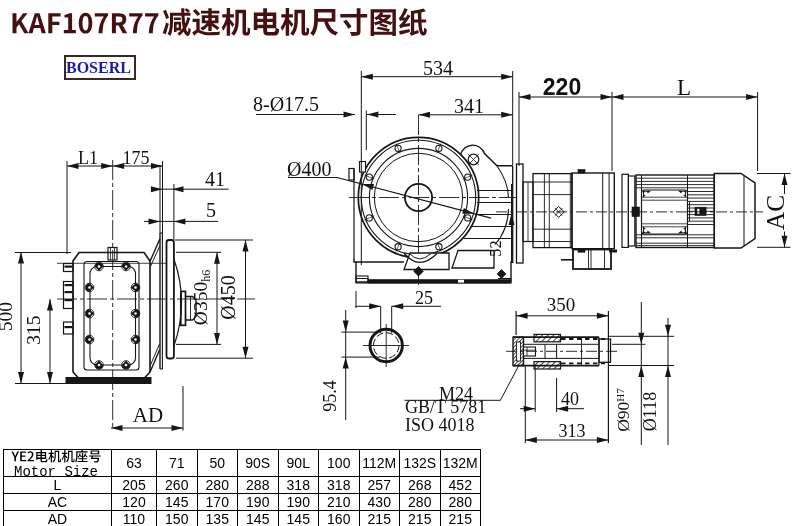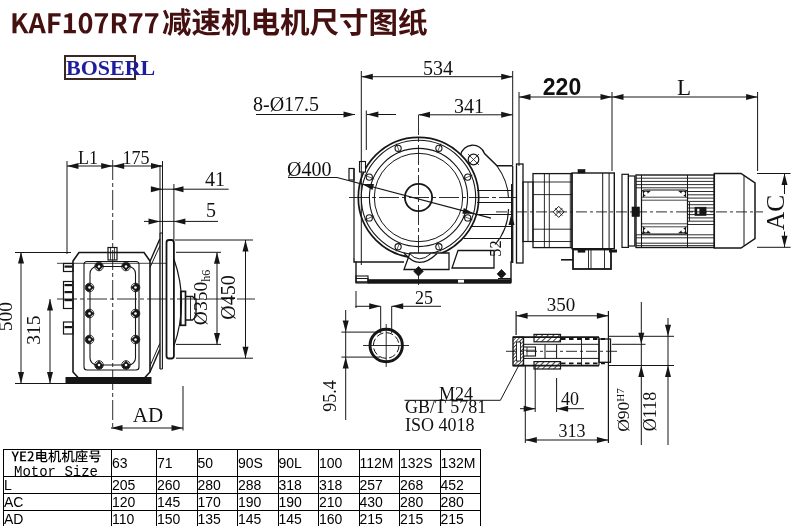--- a/index.html
+++ b/index.html
@@ -1,22 +1,22 @@
 <!DOCTYPE html>
 <html><head><meta charset="utf-8">
 <style>
 html,body{margin:0;padding:0;background:#fff}
 #page{position:relative;width:800px;height:526px;background:#fff;overflow:hidden;
   font-family:"Liberation Sans",sans-serif}
 #boserl{position:absolute;left:64px;top:55px;width:68px;height:21px;border:2px solid #3c2823;
   background:#fdfdfd;color:#1c1c9c;font-family:"Liberation Serif",serif;font-weight:bold;
-  font-size:22px;line-height:21px;text-align:center;letter-spacing:0px}
+  font-size:16px;line-height:21px;text-align:left;letter-spacing:0px}
 table{position:absolute;left:3px;top:449px;border-collapse:collapse;table-layout:fixed;
   font-size:14px;color:#000}
-td{border:1.4px solid #000;text-align:left;padding:0;overflow:hidden;white-space:nowrap}
+td{border:1.4px solid #000;text-align:center;padding:0;overflow:hidden;white-space:nowrap}
 .hd{height:27px}.dr{height:14px}
 #mot{position:absolute;left:14px;top:463.5px;width:104px;text-align:left;
   font-family:"Liberation Mono",monospace;font-size:14px;color:#000;letter-spacing:0px}
 </style></head>
 <body>
 <div id="page">
 <svg width="800" height="526" viewBox="0 0 800 526" fill="none" stroke="none" stroke-linecap="butt" stroke-linejoin="miter" shape-rendering="geometricPrecision">
 <defs>
 <pattern id="hat" width="4" height="4" patternUnits="userSpaceOnUse" patternTransform="rotate(45)">
 <rect width="4" height="4" fill="#fff"></rect>

